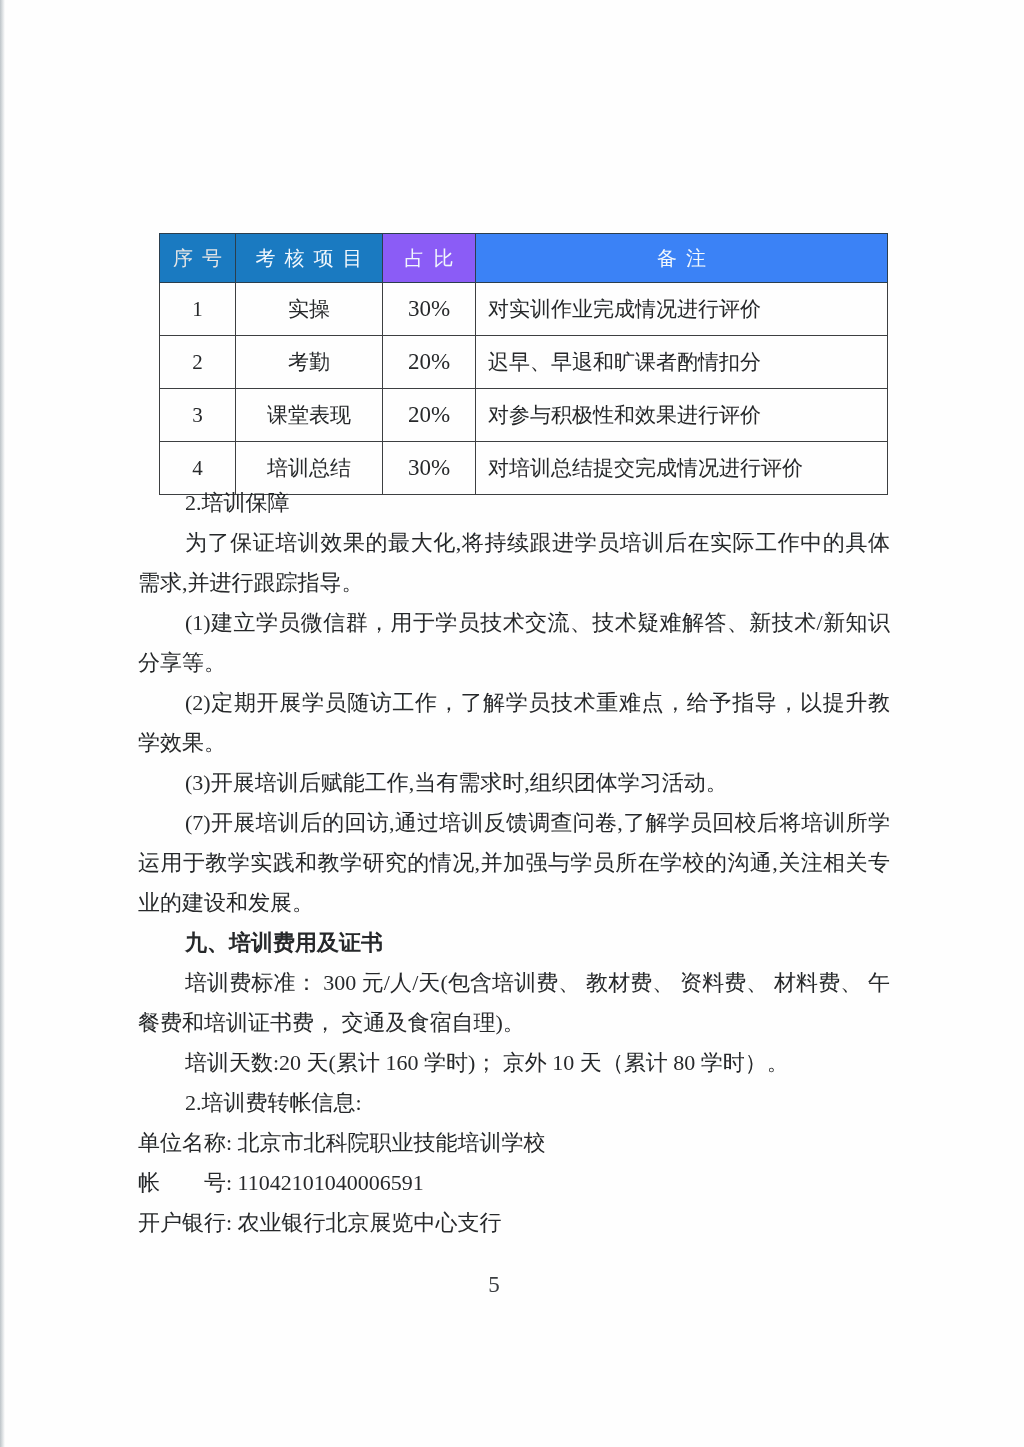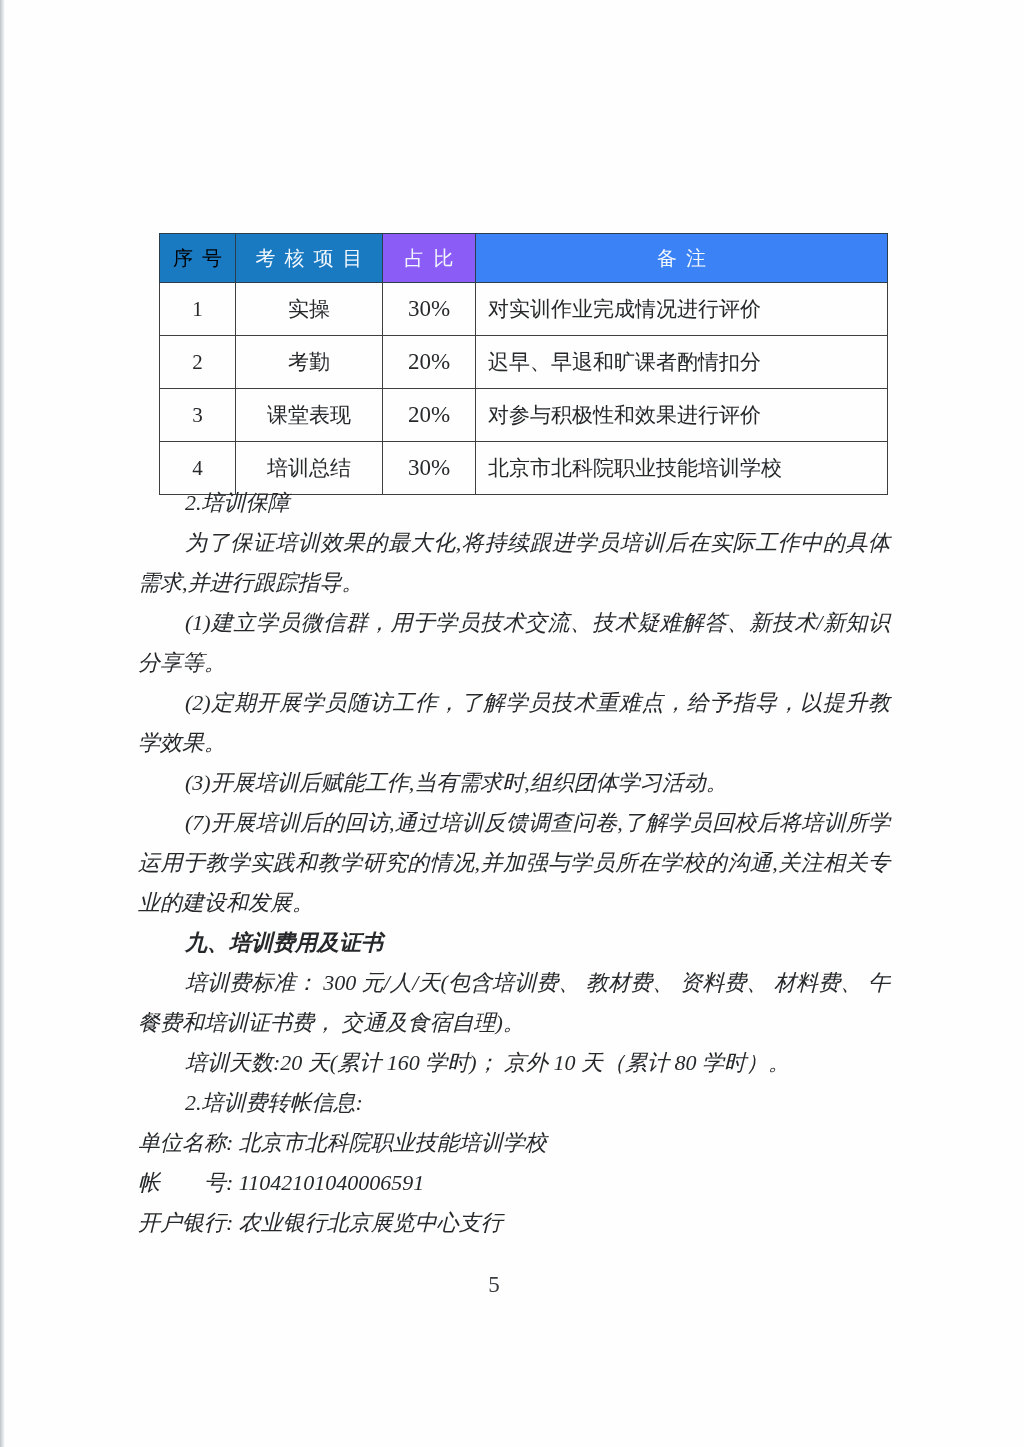--- a/index.html
+++ b/index.html
@@ -69,21 +69,20 @@
     left: 138px;
     top: 483px;
     width: 752px;
     font-size: 22px;
     line-height: 40px;
     text-align: justify;
   }
   .content p {
     margin: 0;
     padding: 0;
-    font-style: italic;
   }
   .p-indent  { text-indent: 47px; }
   .p-heading { text-indent: 47px; font-weight: bold; }
   .p-deep    { padding-left: 124px; text-indent: 0; }
 
   .page-number {
     position: absolute;
     left: 0;
     top: 1272px;
     width: 988px;          
@@ -100,21 +99,21 @@
 
   <table class="score-table">
     <colgroup>
       <col style="width:76px">
       <col style="width:147px">
       <col style="width:93px">
       <col style="width:412px">
     </colgroup>
     <thead>
       <tr>
-          <th style="background: rgb(26, 122, 193); color: #000000; margin-left: 37px;">序号</th>
+          <th style="background: rgb(26, 122, 193); color: #e5e5e5; margin-left: 37px;">序号</th>
           <th style="background: rgb(26, 122, 193); color: rgb(241, 247, 252);">考核项目</th>
           <th style="background: #8b5cf6; color: rgb(241, 247, 252);">占比</th>
           <th style="background: #3b82f6; color: rgb(241, 247, 252);">备注</th>
         </tr>
     </thead>
     <tbody>
         <tr>
           <td>1</td>
           <td>实操</td>
           <td class="pct">30%</td>
@@ -129,21 +128,21 @@
         <tr>
           <td>3</td>
           <td>课堂表现</td>
           <td class="pct">20%</td>
           <td class="remark">对参与积极性和效果进行评价</td>
         </tr>
         <tr>
           <td>4</td>
           <td>培训总结</td>
           <td class="pct">30%</td>
-          <td class="remark">北京市北科院职业技能培训学校</td>
+          <td class="remark">对培训总结提交完成情况进行评价</td>
         </tr>
       </tbody>
   </table>
 
   <div class="content">
       <p class="p-indent">2.培训保障</p>
       <p class="p-indent">为了保证培训效果的最大化,将持续跟进学员培训后在实际工作中的具体需求,并进行跟踪指导。</p>
       <p class="p-indent">(1)建立学员微信群，用于学员技术交流、技术疑难解答、新技术/新知识分享等。</p>
       <p class="p-indent">(2)定期开展学员随访工作，了解学员技术重难点，给予指导，以提升教学效果。</p>
       <p class="p-indent">(3)开展培训后赋能工作,当有需求时,组织团体学习活动。</p>

